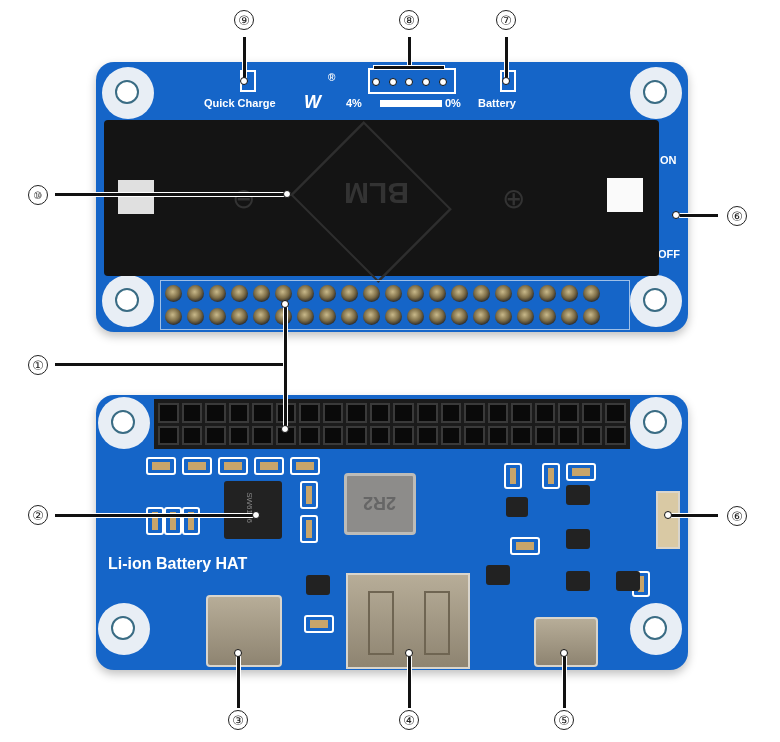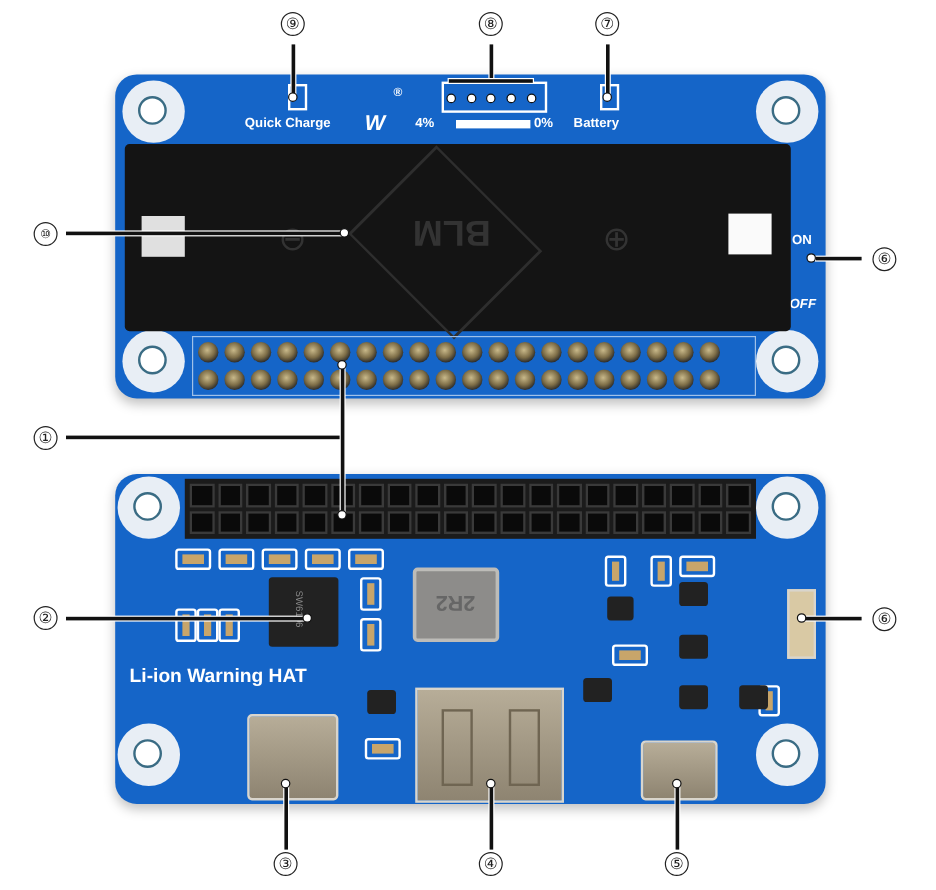--- a/index.html
+++ b/index.html
@@ -32,22 +32,22 @@
   <div class="hole" style="left:6px;top:213px;"></div>
   <div class="hole" style="left:534px;top:213px;"></div>
 
   <span class="silk" style="left:108px;top:35px;">Quick Charge</span>
   <span class="silk" style="left:208px;top:30px;font-size:18px;font-style:italic;">W</span>
   <span class="silk" style="left:232px;top:10px;font-size:10px;">®</span>
   <span class="silk" style="left:250px;top:35px;">4%</span>
   <div class="abs" style="left:284px;top:38px;width:62px;height:7px;background:#fff;"></div>
   <span class="silk" style="left:349px;top:35px;">0%</span>
   <span class="silk" style="left:382px;top:35px;">Battery</span>
-  <span class="silk" style="left:564px;top:92px;margin-top:40px;">ON</span>
-  <span class="silk" style="left:562px;top:186px;font-style:italic;">OFF</span>
+  <span class="silk" style="left:564px;top:92px;">ON</span>
+  <span class="silk" style="left:562px;top:186px;">OFF</span>
 
   <div class="abs" style="left:144px;top:8px;width:12px;height:18px;border:2px solid #fff;background:#1565c8;"></div>
   <div class="abs" style="left:272px;top:6px;width:84px;height:22px;border:2px solid #fff;"></div>
   <div class="abs" style="left:404px;top:8px;width:12px;height:18px;border:2px solid #fff;background:#1565c8;"></div>
 
   <div class="holder" style="left:8px;top:58px;width:555px;height:156px;">
     <div class="abs" style="left:215px;top:30px;width:100px;height:100px;transform:rotate(45deg) scaleX(1.2);border:2px solid #2e2e2e;"></div>
     <span class="abs" style="left:240px;top:56px;font-size:30px;color:#333;transform:rotate(180deg);font-weight:bold;">BLM</span>
     <span class="abs" style="left:128px;top:62px;font-size:28px;color:#333;">⊖</span>
     <span class="abs" style="left:398px;top:62px;font-size:28px;color:#333;">⊕</span>
@@ -176,21 +176,21 @@
     <span class="abs" style="left:16px;top:16px;font-size:18px;color:#666;transform:rotate(180deg);font-weight:bold;">2R2</span>
   </div>
   <div class="chip" style="left:410px;top:102px;width:22px;height:20px;"></div>
   <div class="chip" style="left:470px;top:90px;width:24px;height:20px;"></div>
   <div class="chip" style="left:470px;top:134px;width:24px;height:20px;"></div>
   <div class="chip" style="left:470px;top:176px;width:24px;height:20px;"></div>
   <div class="chip" style="left:520px;top:176px;width:24px;height:20px;"></div>
   <div class="chip" style="left:390px;top:170px;width:24px;height:20px;"></div>
   <div class="chip" style="left:210px;top:180px;width:24px;height:20px;"></div>
 
-  <span class="silk" style="left:12px;top:160px;font-size:16px;transform:rotate(180deg) scaleY(-1) scaleX(-1);">Li-ion Warning HAT</span>
+  <span class="silk" style="left:12px;top:160px;font-size:16px;transform:rotate(180deg) scaleY(-1) scaleX(-1);">Li-ion Battery HAT</span>
 
   <div class="metal" style="left:110px;top:200px;width:76px;height:72px;border-radius:4px;"></div>
   <div class="metal" style="left:250px;top:178px;width:124px;height:96px;">
     <div class="abs" style="left:20px;top:16px;width:22px;height:60px;border:2px solid #6f6552;"></div>
     <div class="abs" style="left:76px;top:16px;width:22px;height:60px;border:2px solid #6f6552;"></div>
   </div>
   <div class="metal" style="left:438px;top:222px;width:64px;height:50px;border-radius:4px;"></div>
   <div class="metal" style="left:560px;top:96px;width:24px;height:58px;background:#d9c9a4;"></div>
 </div>
 

